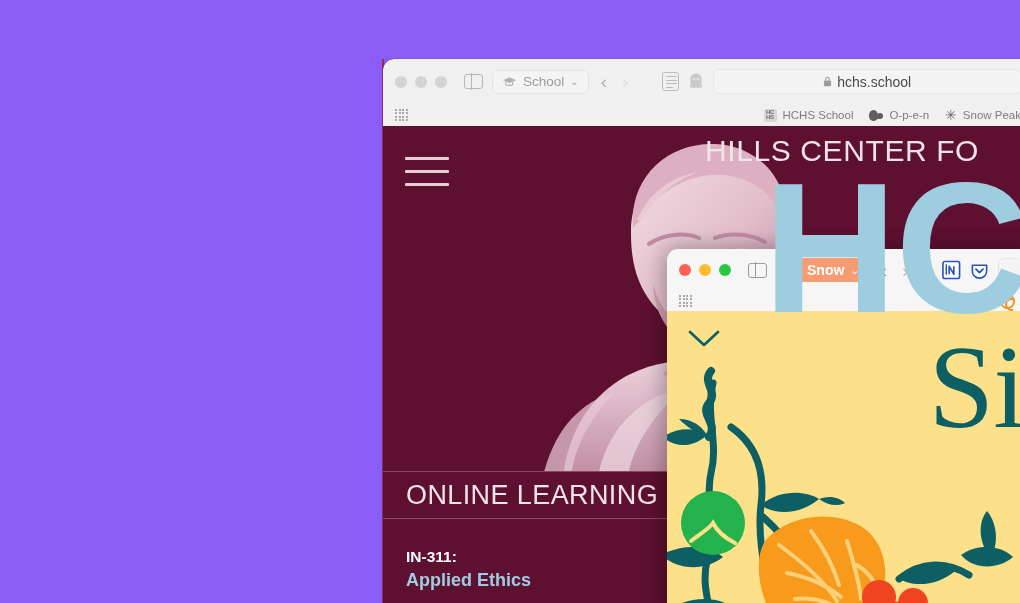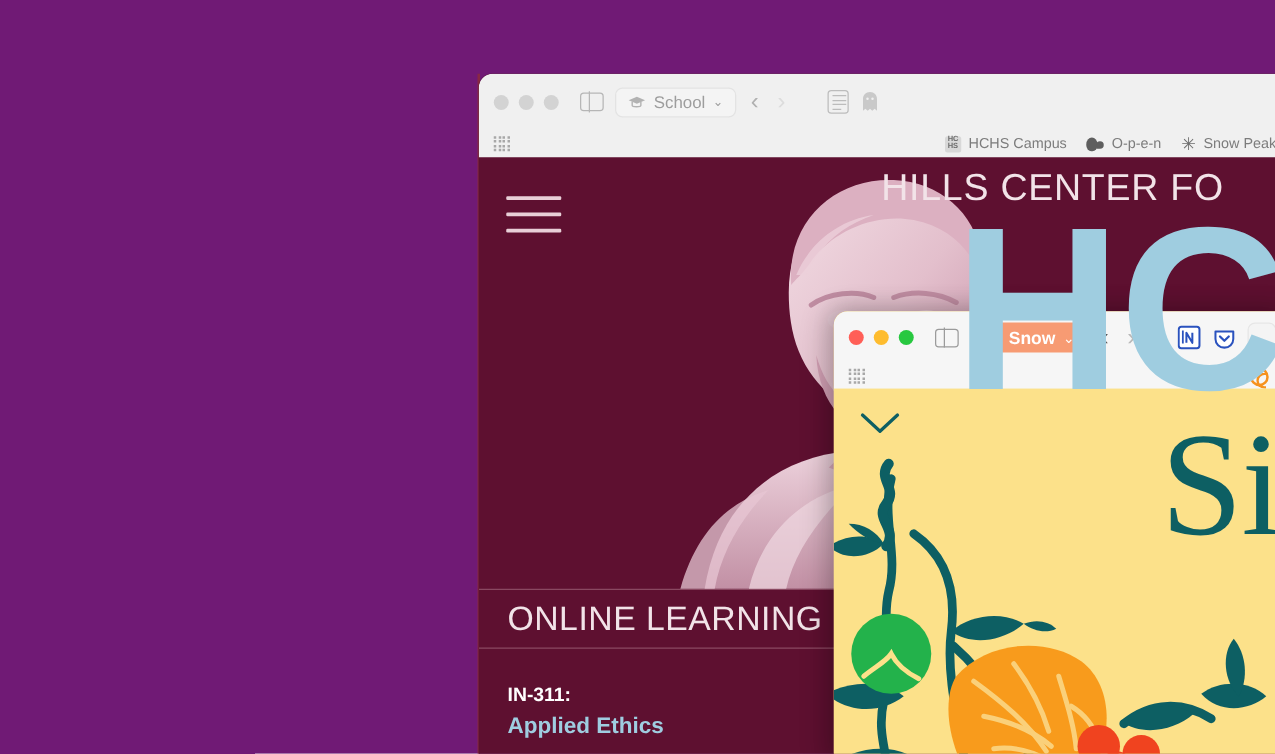--- a/index.html
+++ b/index.html
@@ -2,21 +2,21 @@
 <html><head>
 <meta charset="utf-8">
 <style>
   * { box-sizing: border-box; margin: 0; padding: 0; }
   html, body {
     width: 1020px; height: 603px;
     background: #ffffff;
     font-family: "Liberation Sans", sans-serif;
     overflow: hidden;
   }
-  .screen { position: relative; width: 1020px; height: 603px; background: #701a75; overflow: hidden; }
+  .screen { position: relative; width: 1020px; height: 603px; background: #8b5cf6; overflow: hidden; }
 
   
   .window { position: absolute; overflow: hidden; }
   .win-back {
     left: 383px; top: 59px; width: 650px; height: 552px;
     border-top-left-radius: 11px;
     background: #5e1030;
     box-shadow: 0 0 0 0.5px rgba(0,0,0,0.10);
   }
   .win-front {
@@ -174,20 +174,29 @@
           </span>
         </div>
         <div class="tb-icon">
           <svg width="16" height="19" viewBox="0 0 16 19">
             <path d="M8 1.5c3.3 0 5.6 2.4 5.6 5.6v9.4l-1.9-1.5-1.9 1.5-1.8-1.5-1.8 1.5-1.9-1.5-1.9 1.5V7.1C2.4 3.9 4.7 1.5 8 1.5z" fill="#c9c9c9"></path>
             <circle cx="6" cy="7" r="1" fill="#f0f0f0"></circle>
               <circle cx="10" cy="7" r="1" fill="#f0f0f0"></circle>
           </svg>
         </div>
 
+        <div class="addr">
+          <span class="url" style="flex:1;"></span>
+          <svg width="9" height="11" viewBox="0 0 10 12">
+            <rect x="1" y="5" width="8" height="6.3" rx="1.3" fill="#9a9a9a"></rect>
+            <path d="M3 5V3.3a2 2 0 014 0V5" fill="none" stroke="#9a9a9a" stroke-width="1.2"></path>
+          </svg>
+          <span style="color:#4a4a4a;font-size:14px;">hchs.school</span>
+          <span class="url" style="flex:1;"></span>
+        </div>
       </div>
 
       <div class="bmbar">
         <span class="grid-ic">
           <span></span>
             <span></span>
             <span></span>
             <span></span>
           <span></span>
             <span></span>
@@ -198,21 +207,21 @@
             <span></span>
             <span></span>
           <span></span>
             <span></span>
             <span></span>
             <span></span>
         </span>
         <span class="bm-spacer"></span>
         <span class="bm">
           <span class="favi-hchs">HC<br>HS</span>
-          <span>HCHS Campus</span>
+          <span>HCHS School</span>
         </span>
         <span class="bm">
           <span class="favi-blob"></span>
           <span>O-p-e-n</span>
         </span>
         <span class="bm">
           <span class="favi-star">✳</span>
           <span>Snow Peak</span>
         </span>
       </div>

